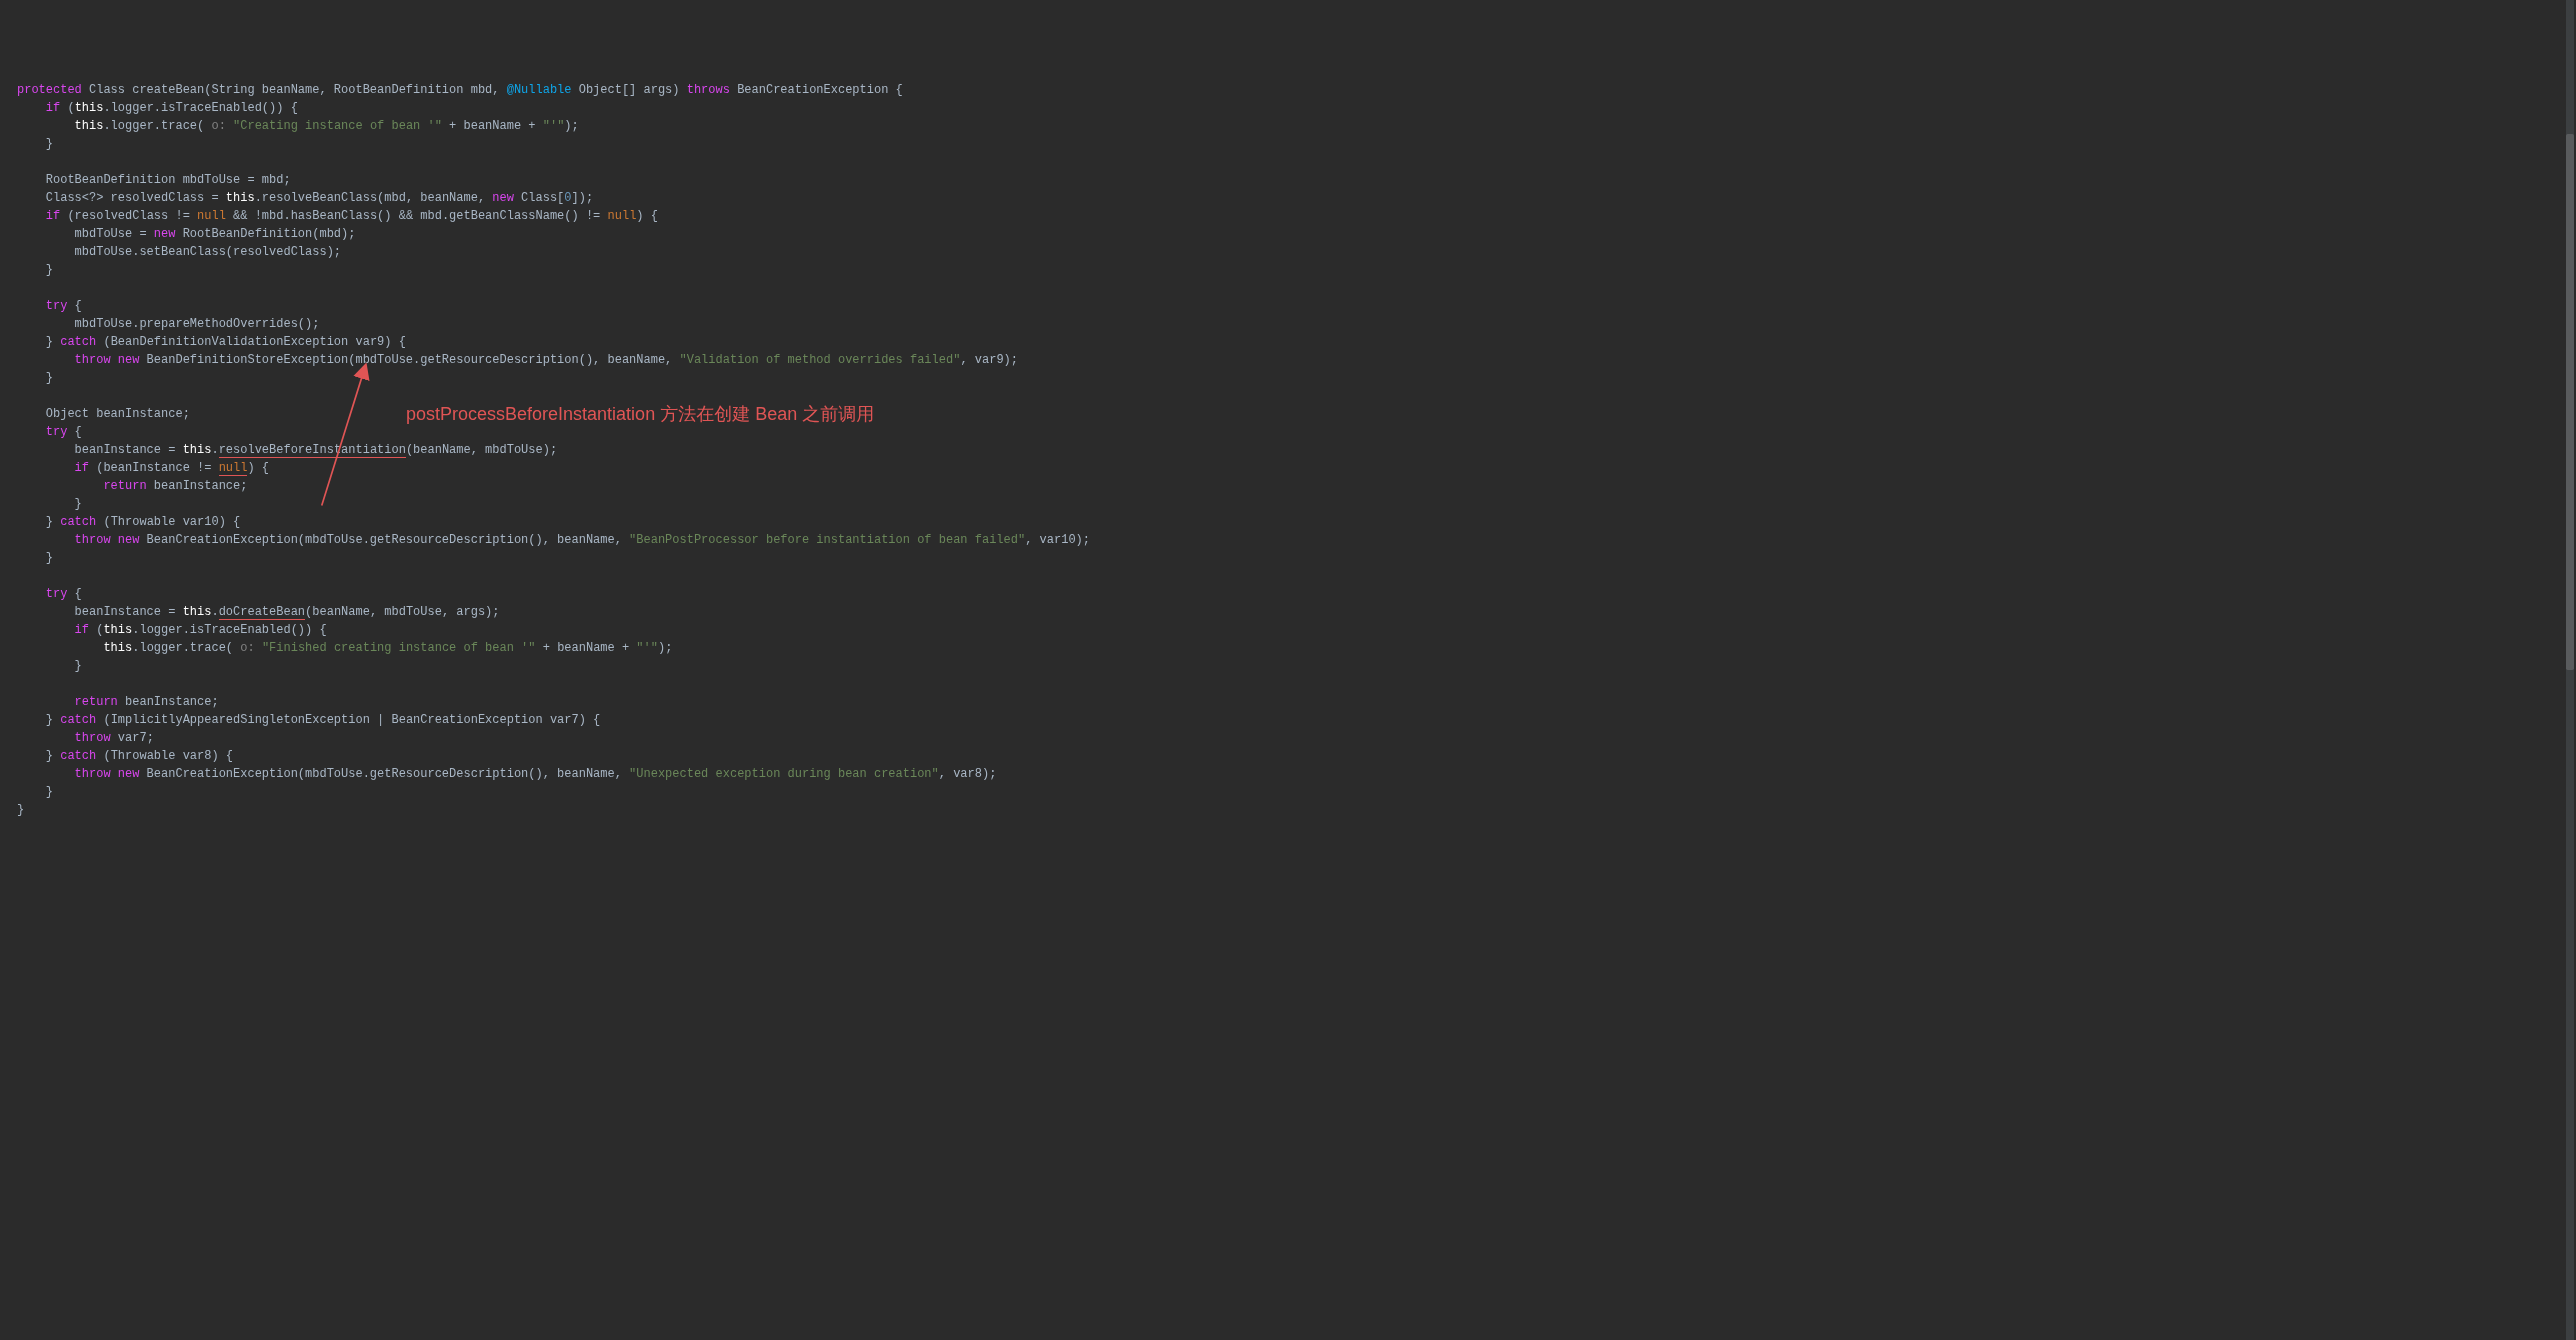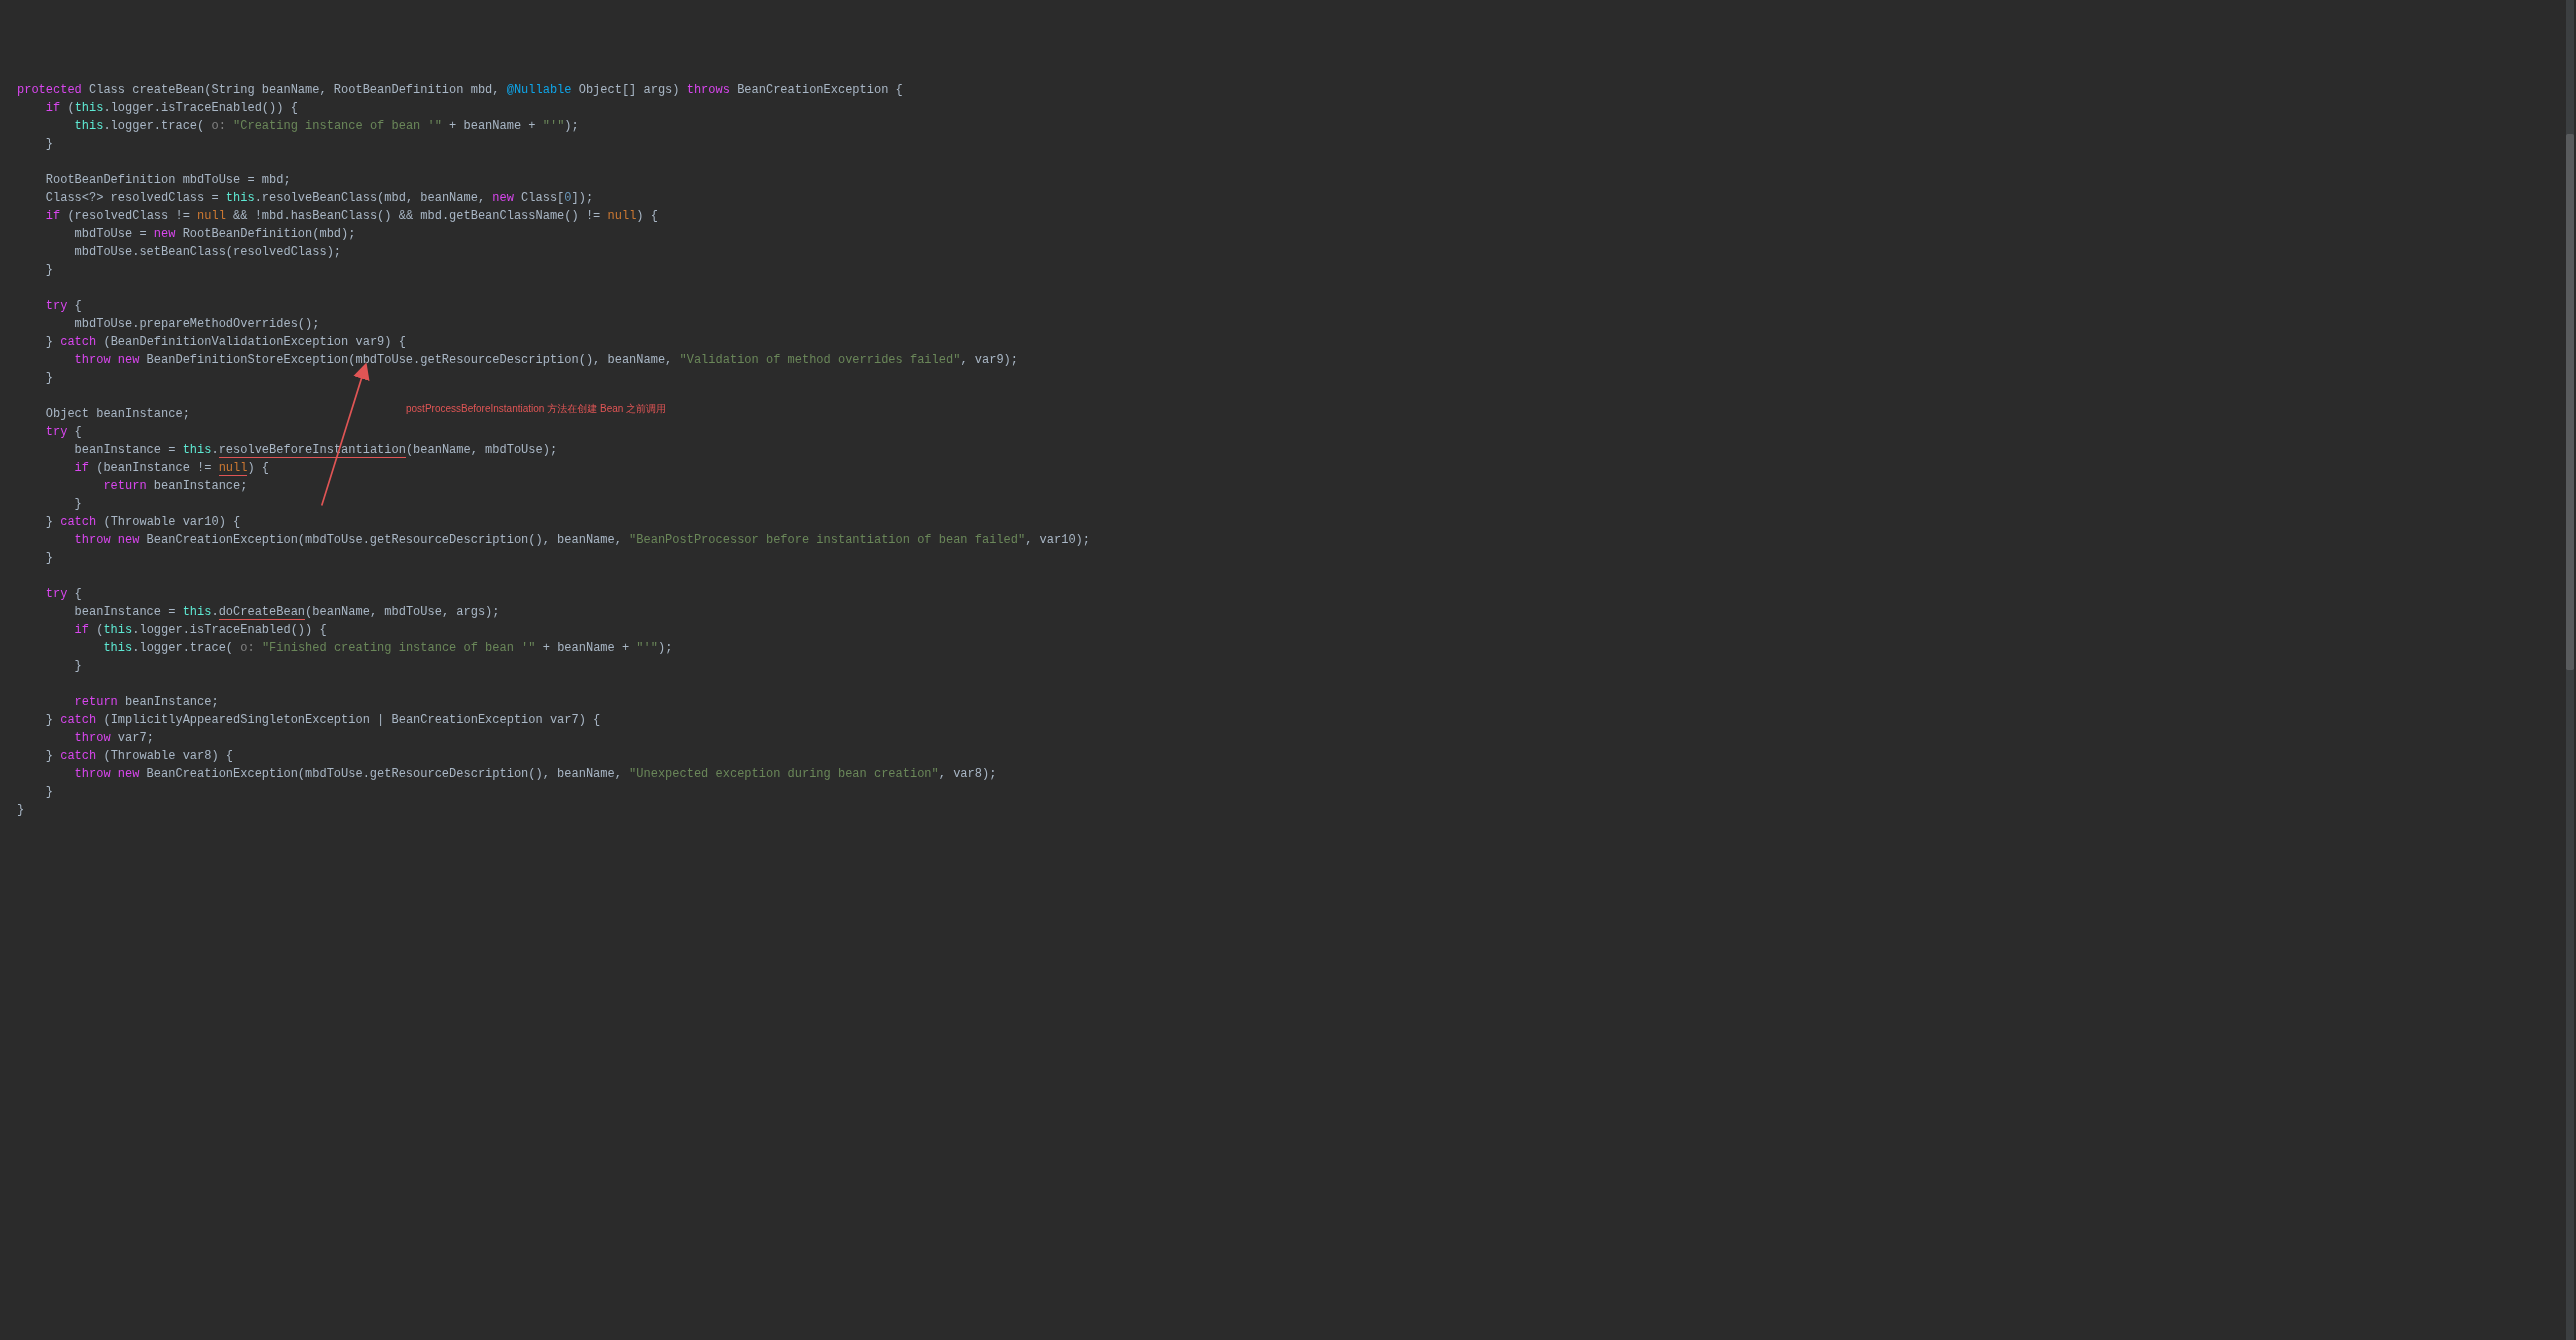--- a/index.html
+++ b/index.html
@@ -8,31 +8,31 @@
     background: #2b2b2b;
     font-family: 'Menlo', 'Consolas', 'Courier New', monospace;
     font-size: 12px;
     line-height: 1.5;
     color: #a9b7c6;
     white-space: pre;
     position: relative;
   }
   .kw-orange { color: #d946ef; }
   .kw-null { color: #cc7832; }
-  .kw-this { color: #5eead4; margin-top: 8px; }
+  .kw-this { color: #ffffff; margin-top: 8px; }
   .kw-green { color: #6a8759; }
   .kw-param { color: #808080; }
   .kw-annotation { color: #0ea5e9; }
   .kw-number { color: #6897bb; }
   .underline-red { border-bottom: 0.8px solid #e05555; }
   .annotation-label {
     position: absolute;
     color: #e05555;
     font-family: sans-serif;
-    font-size: 10px;
+    font-size: 18px;
     font-weight: 500;
     white-space: nowrap;
   }
   .arrow-svg {
     position: absolute;
     pointer-events: none;
   }
   .scrollbar {
     position: fixed;
     right: 1.7px;

